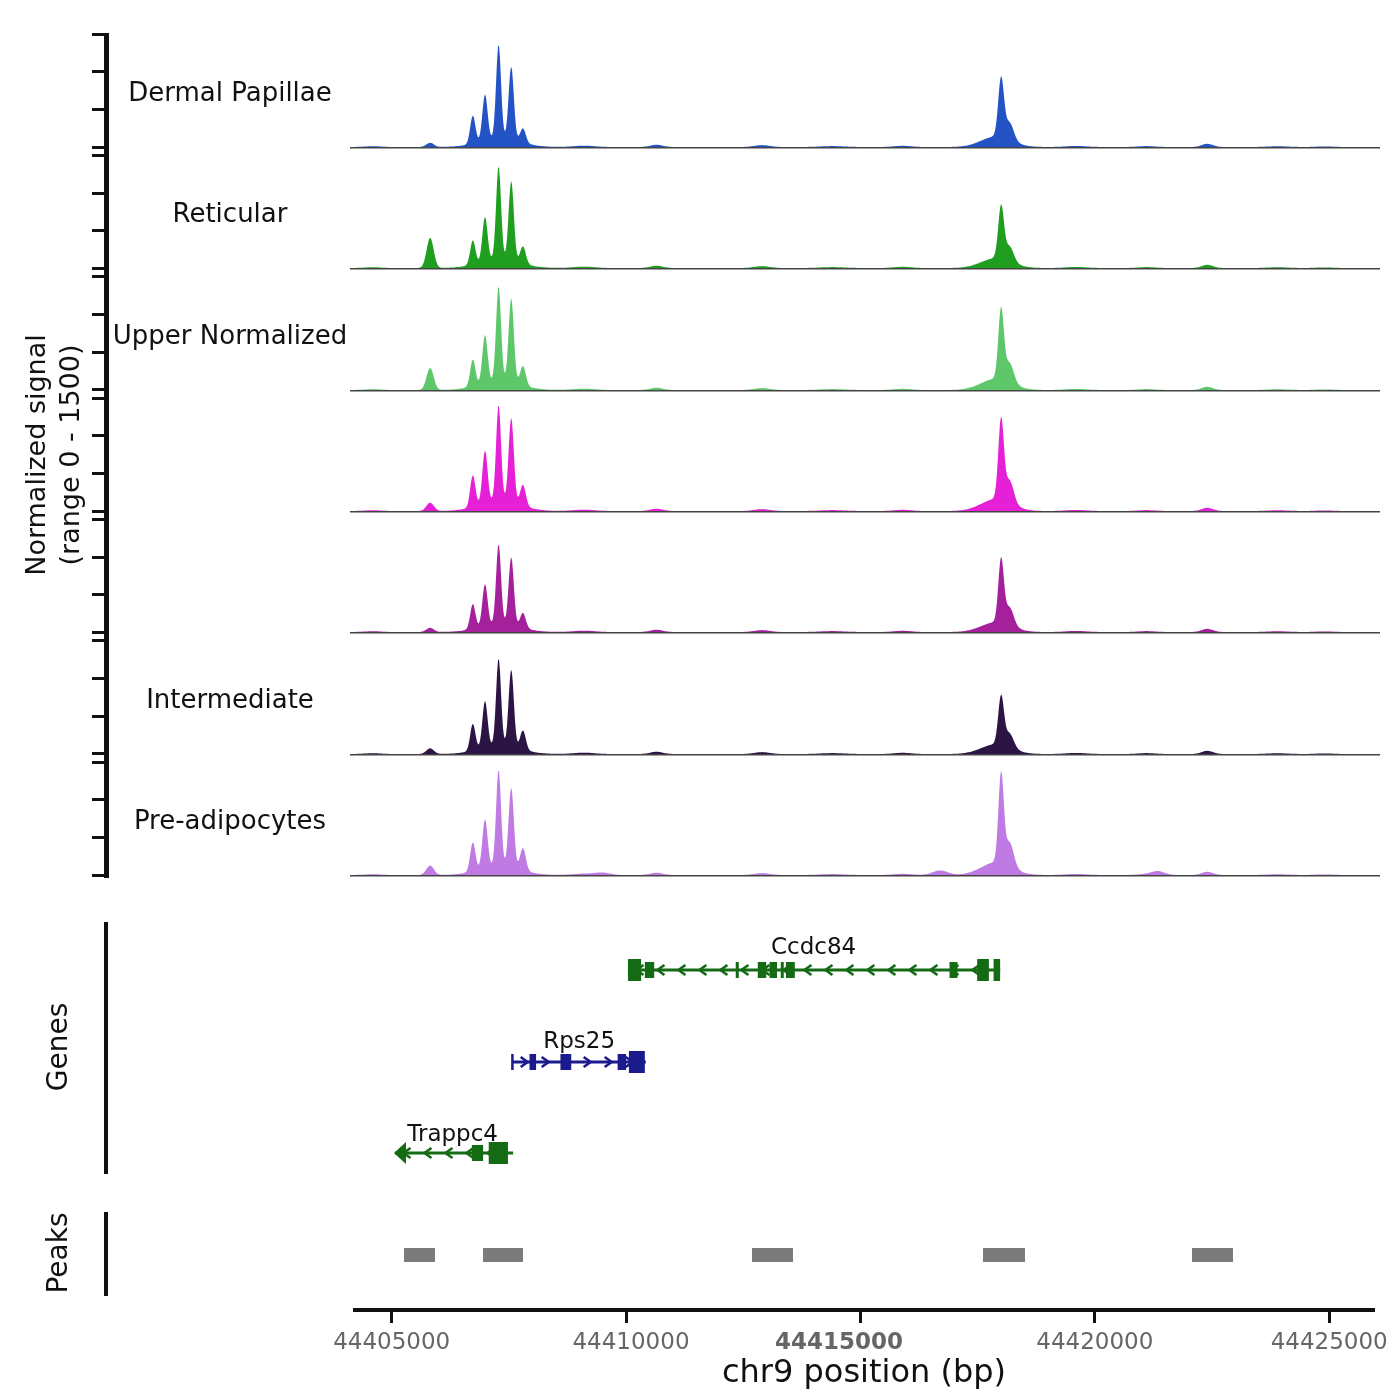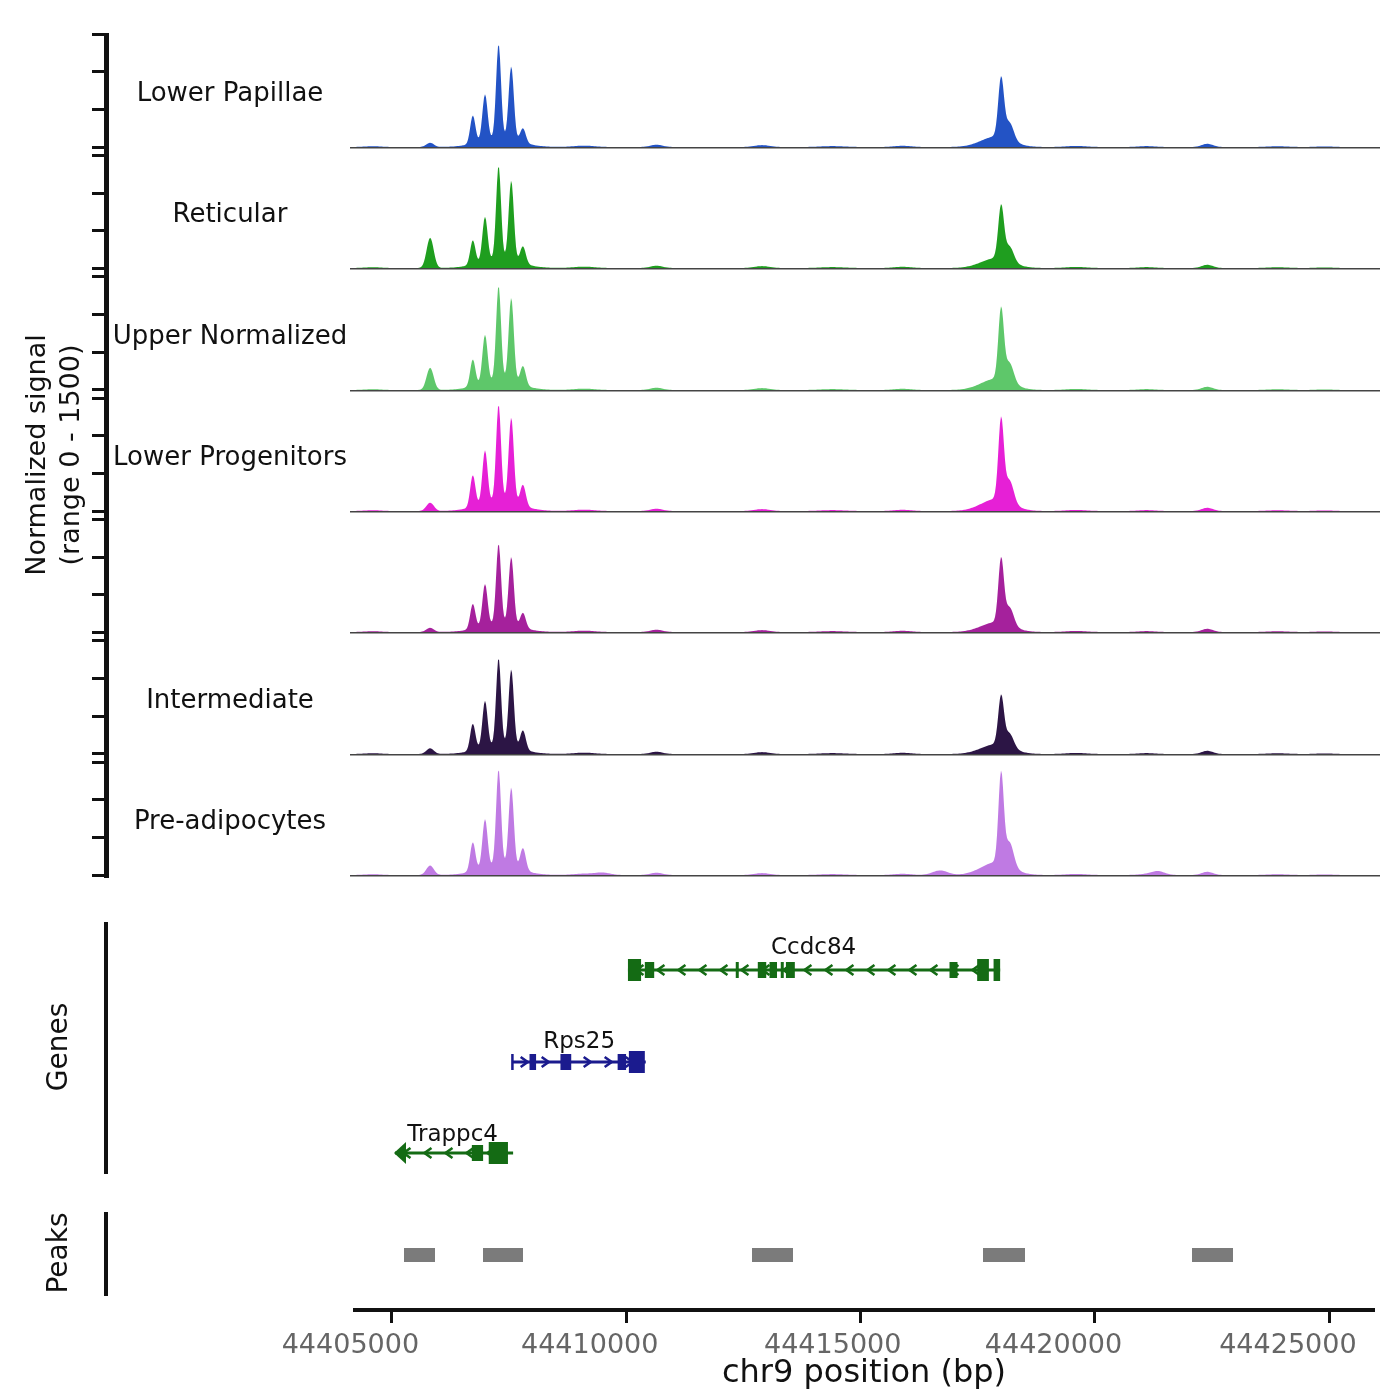--- a/index.html
+++ b/index.html
@@ -17,21 +17,21 @@
   .track-label {
     position:absolute; left:100px; width:260px; text-align:center;
     font-size:26px; color:#111; height:34px; line-height:34px;
   }
   .track-svg { position:absolute; left:350px; width:1030px; height:116px; }
   #genes-svg { position:absolute; left:350px; top:920px; width:1030px; height:260px; }
   .gene-label { position:absolute; transform:translate(-50%,-50%); font-size:23px; color:#111; white-space:nowrap; }
   .peak-bar { position:absolute; top:1248px; height:14px; background:#7b7b7b; }
   .ytick { position:absolute; left:92px; width:13px; height:3px; background:#111; }
   .xtick { position:absolute; top:1312px; width:3px; height:11px; background:#111; }
-  .xtick-label { position:absolute; top:1328px; width:220px; margin-left:-110px; text-align:left; font-size:27px; color:#666; }
+  .xtick-label { position:absolute; top:1328px; width:220px; margin-left:-110px; text-align:center; font-size:23px; color:#666; }
   #x-axis-title { position:absolute; top:1352px; left:864px; transform:translateX(-50%); font-size:32px; color:#111; }
 </style>
 </head>
 <body>
 
 <div id="fig">
 
   <div class="axis-line" style="left:104px; top:33px; width:5px; height:845px;"></div>
   <div id="yticks">
       <div class="ytick" style="top: 145.5px;"></div>
@@ -61,24 +61,23 @@
       <div class="ytick" style="top: 873.5px;"></div>
       <div class="ytick" style="top: 835.8px;"></div>
       <div class="ytick" style="top: 798.1px;"></div>
       <div class="ytick" style="top: 760.5px;"></div>
     </div>
   <div id="signal-ylabel" class="vlabel" style="left:53px; top:455px;">
     <div>Normalized signal</div>
     <div>(range 0 - 1500)</div>
   </div>
 
-  <div class="track-label" style="top:75px">Lower Papillae</div>
+  <div class="track-label" style="top:75px">Dermal Papillae</div>
   <div class="track-label" style="top:196px">Reticular</div>
   <div class="track-label" style="top:318px">Upper Normalized</div>
-  <div class="track-label" style="top:439px">Lower Progenitors</div>
   <div class="track-label" style="top:682px">Intermediate</div>
   <div class="track-label" style="top:803px">Pre-adipocytes</div>
 
   <svg class="track-svg" id="track-0" style="top:33px" viewBox="0 0 1030 116">
       <path d="M0,114 L0,113.98 L1,113.97 L2,113.97 L3,113.95 L4,113.94 L5,113.92 L6,113.90 L7,113.87 L8,113.84 L9,113.81 L10,113.77 L11,113.72 L12,113.68 L13,113.62 L14,113.57 L15,113.52 L16,113.46 L17,113.41 L18,113.37 L19,113.32 L20,113.29 L21,113.27 L22,113.25 L23,113.25 L24,113.25 L25,113.27 L26,113.29 L27,113.33 L28,113.37 L29,113.42 L30,113.47 L31,113.52 L32,113.58 L33,113.63 L34,113.68 L35,113.73 L36,113.77 L37,113.81 L38,113.85 L39,113.88 L40,113.90 L41,113.92 L42,113.94 L43,113.96 L44,113.97 L45,113.98 L46,113.98 L47,113.99 L48,113.99 L49,113.99 L50,114.00 L51,114.00 L52,114.00 L53,114.00 L54,114.00 L55,114.00 L56,114.00 L57,114.00 L58,114.00 L59,114.00 L60,114.00 L61,114.00 L62,114.00 L63,114.00 L64,114.00 L65,114.00 L66,114.00 L67,113.99 L68,113.98 L69,113.95 L70,113.89 L71,113.78 L72,113.60 L73,113.32 L74,112.91 L75,112.37 L76,111.74 L77,111.07 L78,110.47 L79,110.03 L80,109.84 L81,109.94 L82,110.31 L83,110.87 L84,111.53 L85,112.17 L86,112.73 L87,113.17 L88,113.47 L89,113.67 L90,113.78 L91,113.83 L92,113.85 L93,113.84 L94,113.83 L95,113.80 L96,113.78 L97,113.74 L98,113.71 L99,113.66 L100,113.62 L101,113.57 L102,113.51 L103,113.45 L104,113.38 L105,113.30 L106,113.21 L107,113.12 L108,113.02 L109,112.91 L110,112.79 L111,112.67 L112,112.53 L113,112.36 L114,112.14 L115,111.77 L116,111.01 L117,109.46 L118,106.54 L119,101.84 L120,95.57 L121,88.95 L122,84.01 L123,82.57 L124,85.11 L125,90.48 L126,96.60 L127,101.55 L128,104.22 L129,104.09 L130,100.80 L131,94.07 L132,84.32 L133,73.43 L134,64.63 L135,61.16 L136,64.35 L137,72.79 L138,83.23 L139,92.48 L140,98.85 L141,102.00 L142,101.99 L143,98.19 L144,89.03 L145,73.05 L146,51.21 L147,28.61 L148,13.40 L149,12.22 L150,25.59 L151,47.55 L152,69.82 L153,86.53 L154,95.85 L155,98.45 L156,95.20 L157,86.35 L158,72.39 L159,55.70 L160,40.96 L161,33.60 L162,36.70 L163,49.07 L164,65.96 L165,82.00 L166,93.75 L167,100.40 L168,102.81 L169,102.34 L170,100.26 L171,97.71 L172,95.77 L173,95.25 L174,96.48 L175,99.12 L176,102.39 L177,105.51 L178,107.97 L179,109.64 L180,110.66 L181,111.25 L182,111.60 L183,111.85 L184,112.04 L185,112.22 L186,112.38 L187,112.52 L188,112.66 L189,112.79 L190,112.91 L191,113.02 L192,113.12 L193,113.21 L194,113.30 L195,113.37 L196,113.44 L197,113.50 L198,113.56 L199,113.61 L200,113.66 L201,113.70 L202,113.73 L203,113.76 L204,113.78 L205,113.80 L206,113.82 L207,113.83 L208,113.83 L209,113.83 L210,113.83 L211,113.82 L212,113.80 L213,113.78 L214,113.75 L215,113.71 L216,113.67 L217,113.62 L218,113.56 L219,113.50 L220,113.44 L221,113.37 L222,113.29 L223,113.21 L224,113.14 L225,113.06 L226,112.98 L227,112.91 L228,112.84 L229,112.79 L230,112.74 L231,112.70 L232,112.67 L233,112.65 L234,112.64 L235,112.65 L236,112.67 L237,112.70 L238,112.75 L239,112.80 L240,112.86 L241,112.93 L242,113.00 L243,113.08 L244,113.16 L245,113.24 L246,113.32 L247,113.40 L248,113.47 L249,113.54 L250,113.60 L251,113.66 L252,113.71 L253,113.76 L254,113.80 L255,113.83 L256,113.86 L257,113.89 L258,113.91 L259,113.93 L260,113.95 L261,113.96 L262,113.97 L263,113.97 L264,113.98 L265,113.99 L266,113.99 L267,113.99 L268,113.99 L269,114.00 L270,114.00 L271,114.00 L272,114.00 L273,114.00 L274,114.00 L275,114.00 L276,114.00 L277,114.00 L278,114.00 L279,114.00 L280,114.00 L281,114.00 L282,114.00 L283,114.00 L284,114.00 L285,114.00 L286,113.99 L287,113.99 L288,113.98 L289,113.96 L290,113.94 L291,113.91 L292,113.87 L293,113.81 L294,113.73 L295,113.62 L296,113.49 L297,113.34 L298,113.15 L299,112.95 L300,112.73 L301,112.51 L302,112.29 L303,112.09 L304,111.93 L305,111.81 L306,111.75 L307,111.75 L308,111.80 L309,111.92 L310,112.08 L311,112.27 L312,112.49 L313,112.71 L314,112.93 L315,113.14 L316,113.32 L317,113.48 L318,113.61 L319,113.72 L320,113.80 L321,113.86 L322,113.91 L323,113.94 L324,113.96 L325,113.98 L326,113.99 L327,113.99 L328,114.00 L329,114.00 L330,114.00 L331,114.00 L332,114.00 L333,114.00 L334,114.00 L335,114.00 L336,114.00 L337,114.00 L338,114.00 L339,114.00 L340,114.00 L341,114.00 L342,114.00 L343,114.00 L344,114.00 L345,114.00 L346,114.00 L347,114.00 L348,114.00 L349,114.00 L350,114.00 L351,114.00 L352,114.00 L353,114.00 L354,114.00 L355,114.00 L356,114.00 L357,114.00 L358,114.00 L359,114.00 L360,114.00 L361,114.00 L362,114.00 L363,114.00 L364,114.00 L365,114.00 L366,114.00 L367,114.00 L368,114.00 L369,114.00 L370,114.00 L371,114.00 L372,114.00 L373,114.00 L374,114.00 L375,114.00 L376,114.00 L377,114.00 L378,114.00 L379,114.00 L380,114.00 L381,114.00 L382,114.00 L383,114.00 L384,114.00 L385,114.00 L386,114.00 L387,113.99 L388,113.99 L389,113.98 L390,113.97 L391,113.96 L392,113.95 L393,113.92 L394,113.89 L395,113.86 L396,113.81 L397,113.75 L398,113.67 L399,113.58 L400,113.48 L401,113.36 L402,113.23 L403,113.09 L404,112.94 L405,112.78 L406,112.63 L407,112.49 L408,112.37 L409,112.26 L410,112.18 L411,112.13 L412,112.12 L413,112.13 L414,112.18 L415,112.26 L416,112.36 L417,112.49 L418,112.63 L419,112.78 L420,112.93 L421,113.08 L422,113.22 L423,113.36 L424,113.47 L425,113.58 L426,113.67 L427,113.74 L428,113.81 L429,113.86 L430,113.89 L431,113.92 L432,113.95 L433,113.96 L434,113.97 L435,113.98 L436,113.99 L437,113.99 L438,113.99 L439,114.00 L440,114.00 L441,114.00 L442,114.00 L443,114.00 L444,113.99 L445,113.99 L446,113.99 L447,113.99 L448,113.98 L449,113.98 L450,113.97 L451,113.97 L452,113.96 L453,113.95 L454,113.94 L455,113.93 L456,113.91 L457,113.90 L458,113.88 L459,113.86 L460,113.83 L461,113.80 L462,113.77 L463,113.74 L464,113.71 L465,113.67 L466,113.63 L467,113.59 L468,113.55 L469,113.50 L470,113.46 L471,113.41 L472,113.37 L473,113.33 L474,113.28 L475,113.25 L476,113.21 L477,113.18 L478,113.15 L479,113.13 L480,113.11 L481,113.10 L482,113.10 L483,113.10 L484,113.10 L485,113.12 L486,113.14 L487,113.16 L488,113.19 L489,113.22 L490,113.26 L491,113.30 L492,113.34 L493,113.38 L494,113.43 L495,113.47 L496,113.52 L497,113.56 L498,113.60 L499,113.65 L500,113.68 L501,113.72 L502,113.75 L503,113.79 L504,113.81 L505,113.84 L506,113.86 L507,113.88 L508,113.90 L509,113.92 L510,113.93 L511,113.94 L512,113.95 L513,113.96 L514,113.97 L515,113.98 L516,113.98 L517,113.98 L518,113.99 L519,113.99 L520,113.99 L521,113.99 L522,113.99 L523,113.99 L524,113.99 L525,113.99 L526,113.99 L527,113.99 L528,113.98 L529,113.98 L530,113.97 L531,113.95 L532,113.94 L533,113.92 L534,113.89 L535,113.86 L536,113.83 L537,113.78 L538,113.73 L539,113.67 L540,113.61 L541,113.53 L542,113.46 L543,113.37 L544,113.29 L545,113.20 L546,113.12 L547,113.04 L548,112.96 L549,112.90 L550,112.85 L551,112.82 L552,112.80 L553,112.80 L554,112.81 L555,112.84 L556,112.89 L557,112.95 L558,113.02 L559,113.09 L560,113.18 L561,113.26 L562,113.35 L563,113.43 L564,113.51 L565,113.59 L566,113.66 L567,113.72 L568,113.77 L569,113.82 L570,113.85 L571,113.89 L572,113.91 L573,113.93 L574,113.95 L575,113.96 L576,113.97 L577,113.98 L578,113.99 L579,113.99 L580,113.99 L581,114.00 L582,114.00 L583,114.00 L584,114.00 L585,114.00 L586,114.00 L587,114.00 L588,113.99 L589,113.99 L590,113.99 L591,113.99 L592,113.99 L593,113.98 L594,113.98 L595,113.97 L596,113.96 L597,113.95 L598,113.94 L599,113.93 L600,113.91 L601,113.89 L602,113.87 L603,113.84 L604,113.81 L605,113.77 L606,113.72 L607,113.66 L608,113.60 L609,113.53 L610,113.44 L611,113.35 L612,113.24 L613,113.11 L614,112.97 L615,112.82 L616,112.64 L617,112.45 L618,112.24 L619,112.01 L620,111.76 L621,111.48 L622,111.19 L623,110.87 L624,110.54 L625,110.18 L626,109.81 L627,109.43 L628,109.02 L629,108.61 L630,108.19 L631,107.77 L632,107.34 L633,106.92 L634,106.50 L635,106.09 L636,105.70 L637,105.33 L638,104.98 L639,104.66 L640,104.34 L641,104.02 L642,103.57 L643,102.76 L644,101.08 L645,97.75 L646,91.82 L647,82.68 L648,70.77 L649,58.08 L650,47.77 L651,42.94 L652,44.95 L653,52.68 L654,63.13 L655,73.09 L656,80.48 L657,84.89 L658,87.10 L659,88.29 L660,89.42 L661,91.04 L662,93.27 L663,95.98 L664,98.87 L665,101.68 L666,104.20 L667,106.31 L668,107.97 L669,109.23 L670,110.16 L671,110.83 L672,111.33 L673,111.71 L674,112.01 L675,112.27 L676,112.49 L677,112.69 L678,112.86 L679,113.01 L680,113.14 L681,113.26 L682,113.37 L683,113.46 L684,113.55 L685,113.62 L686,113.68 L687,113.73 L688,113.77 L689,113.81 L690,113.84 L691,113.87 L692,113.89 L693,113.91 L694,113.92 L695,113.93 L696,113.94 L697,113.94 L698,113.95 L699,113.94 L700,113.94 L701,113.93 L702,113.92 L703,113.91 L704,113.89 L705,113.86 L706,113.84 L707,113.81 L708,113.77 L709,113.73 L710,113.69 L711,113.64 L712,113.58 L713,113.53 L714,113.47 L715,113.41 L716,113.35 L717,113.28 L718,113.22 L719,113.17 L720,113.11 L721,113.07 L722,113.02 L723,112.99 L724,112.97 L725,112.95 L726,112.95 L727,112.95 L728,112.96 L729,112.99 L730,113.02 L731,113.06 L732,113.11 L733,113.16 L734,113.21 L735,113.27 L736,113.34 L737,113.40 L738,113.46 L739,113.52 L740,113.58 L741,113.63 L742,113.68 L743,113.73 L744,113.77 L745,113.80 L746,113.84 L747,113.87 L748,113.89 L749,113.91 L750,113.93 L751,113.94 L752,113.96 L753,113.97 L754,113.97 L755,113.98 L756,113.98 L757,113.99 L758,113.99 L759,113.99 L760,114.00 L761,114.00 L762,114.00 L763,114.00 L764,114.00 L765,114.00 L766,114.00 L767,114.00 L768,114.00 L769,114.00 L770,113.99 L771,113.99 L772,113.99 L773,113.98 L774,113.97 L775,113.96 L776,113.95 L777,113.94 L778,113.92 L779,113.89 L780,113.86 L781,113.83 L782,113.79 L783,113.74 L784,113.69 L785,113.64 L786,113.58 L787,113.51 L788,113.45 L789,113.38 L790,113.32 L791,113.26 L792,113.21 L793,113.17 L794,113.13 L795,113.11 L796,113.10 L797,113.10 L798,113.11 L799,113.14 L800,113.18 L801,113.22 L802,113.28 L803,113.34 L804,113.40 L805,113.46 L806,113.53 L807,113.59 L808,113.65 L809,113.70 L810,113.75 L811,113.80 L812,113.84 L813,113.87 L814,113.90 L815,113.92 L816,113.94 L817,113.95 L818,113.97 L819,113.98 L820,113.98 L821,113.99 L822,113.99 L823,113.99 L824,114.00 L825,114.00 L826,114.00 L827,114.00 L828,114.00 L829,114.00 L830,114.00 L831,114.00 L832,114.00 L833,114.00 L834,114.00 L835,114.00 L836,114.00 L837,114.00 L838,113.99 L839,113.98 L840,113.97 L841,113.95 L842,113.92 L843,113.88 L844,113.81 L845,113.71 L846,113.58 L847,113.41 L848,113.20 L849,112.94 L850,112.64 L851,112.32 L852,111.98 L853,111.65 L854,111.34 L855,111.10 L856,110.92 L857,110.84 L858,110.86 L859,110.97 L860,111.17 L861,111.44 L862,111.76 L863,112.10 L864,112.44 L865,112.75 L866,113.04 L867,113.28 L868,113.48 L869,113.63 L870,113.75 L871,113.84 L872,113.89 L873,113.93 L874,113.96 L875,113.98 L876,113.99 L877,113.99 L878,114.00 L879,114.00 L880,114.00 L881,114.00 L882,114.00 L883,114.00 L884,114.00 L885,114.00 L886,114.00 L887,114.00 L888,114.00 L889,114.00 L890,114.00 L891,114.00 L892,114.00 L893,114.00 L894,114.00 L895,113.99 L896,113.99 L897,113.99 L898,113.99 L899,113.98 L900,113.98 L901,113.97 L902,113.97 L903,113.96 L904,113.95 L905,113.93 L906,113.92 L907,113.90 L908,113.88 L909,113.85 L910,113.83 L911,113.79 L912,113.76 L913,113.72 L914,113.69 L915,113.64 L916,113.60 L917,113.56 L918,113.51 L919,113.47 L920,113.43 L921,113.39 L922,113.35 L923,113.32 L924,113.29 L925,113.27 L926,113.26 L927,113.25 L928,113.25 L929,113.25 L930,113.27 L931,113.29 L932,113.31 L933,113.34 L934,113.38 L935,113.42 L936,113.46 L937,113.50 L938,113.55 L939,113.59 L940,113.63 L941,113.67 L942,113.71 L943,113.75 L944,113.79 L945,113.82 L946,113.84 L947,113.87 L948,113.89 L949,113.91 L950,113.92 L951,113.93 L952,113.94 L953,113.94 L954,113.94 L955,113.94 L956,113.93 L957,113.92 L958,113.90 L959,113.88 L960,113.86 L961,113.83 L962,113.80 L963,113.76 L964,113.72 L965,113.68 L966,113.64 L967,113.59 L968,113.55 L969,113.51 L970,113.48 L971,113.45 L972,113.42 L973,113.41 L974,113.40 L975,113.40 L976,113.41 L977,113.42 L978,113.45 L979,113.48 L980,113.51 L981,113.55 L982,113.59 L983,113.64 L984,113.68 L985,113.72 L986,113.76 L987,113.80 L988,113.83 L989,113.86 L990,113.89 L991,113.91 L992,113.93 L993,113.95 L994,113.96 L995,113.97 L996,113.98 L997,113.98 L998,113.99 L999,113.99 L1000,113.99 L1001,114.00 L1002,114.00 L1003,114.00 L1004,114.00 L1005,114.00 L1006,114.00 L1007,114.00 L1008,114.00 L1009,114.00 L1010,114.00 L1011,114.00 L1012,114.00 L1013,114.00 L1014,114.00 L1015,114.00 L1016,114.00 L1017,114.00 L1018,114.00 L1019,114.00 L1020,114.00 L1021,114.00 L1022,114.00 L1023,114.00 L1024,114.00 L1025,114.00 L1026,114.00 L1027,114.00 L1028,114.00 L1029,114.00 L1030,114.00 L1030,114 Z" fill="#2353c5" stroke="none"></path>
       <line x1="0" x2="1030" y1="114.7" y2="114.7" stroke="#444444" stroke-width="1.4"></line>
     </svg>
   <svg class="track-svg" id="track-1" style="top:154px" viewBox="0 0 1030 116">
       <path d="M0,114 L0,113.98 L1,113.97 L2,113.97 L3,113.95 L4,113.94 L5,113.92 L6,113.90 L7,113.87 L8,113.84 L9,113.81 L10,113.77 L11,113.72 L12,113.68 L13,113.62 L14,113.57 L15,113.52 L16,113.46 L17,113.41 L18,113.37 L19,113.32 L20,113.29 L21,113.27 L22,113.25 L23,113.25 L24,113.25 L25,113.27 L26,113.29 L27,113.33 L28,113.37 L29,113.42 L30,113.47 L31,113.52 L32,113.58 L33,113.63 L34,113.68 L35,113.73 L36,113.77 L37,113.81 L38,113.85 L39,113.88 L40,113.90 L41,113.92 L42,113.94 L43,113.96 L44,113.97 L45,113.98 L46,113.98 L47,113.99 L48,113.99 L49,113.99 L50,114.00 L51,114.00 L52,114.00 L53,114.00 L54,114.00 L55,114.00 L56,114.00 L57,114.00 L58,114.00 L59,114.00 L60,114.00 L61,114.00 L62,114.00 L63,114.00 L64,114.00 L65,114.00 L66,114.00 L67,113.97 L68,113.92 L69,113.80 L70,113.53 L71,112.97 L72,111.93 L73,110.16 L74,107.43 L75,103.63 L76,98.92 L77,93.75 L78,88.94 L79,85.39 L80,83.87 L81,84.74 L82,87.79 L83,92.34 L84,97.49 L85,102.38 L86,106.45 L87,109.46 L88,111.46 L89,112.66 L90,113.32 L91,113.64 L92,113.77 L93,113.82 L94,113.82 L95,113.80 L96,113.78 L97,113.74 L98,113.71 L99,113.66 L100,113.62 L101,113.57 L102,113.51 L103,113.45 L104,113.38 L105,113.30 L106,113.21 L107,113.12 L108,113.02 L109,112.91 L110,112.79 L111,112.67 L112,112.53 L113,112.36 L114,112.15 L115,111.81 L116,111.13 L117,109.76 L118,107.21 L119,103.12 L120,97.66 L121,91.91 L122,87.60 L123,86.32 L124,88.49 L125,93.10 L126,98.34 L127,102.56 L128,104.75 L129,104.40 L130,101.11 L131,94.55 L132,85.10 L133,74.55 L134,66.03 L135,62.67 L136,65.75 L137,73.90 L138,83.99 L139,92.93 L140,99.08 L141,102.11 L142,102.05 L143,98.26 L144,89.16 L145,73.31 L146,51.64 L147,29.22 L148,14.14 L149,12.96 L150,26.22 L151,48.01 L152,70.09 L153,86.63 L154,95.78 L155,98.11 L156,94.34 L157,84.59 L158,69.30 L159,51.04 L160,34.91 L161,26.84 L162,30.22 L163,43.71 L164,62.14 L165,79.61 L166,92.38 L167,99.53 L168,101.96 L169,101.15 L170,98.50 L171,95.33 L172,92.93 L173,92.24 L174,93.67 L175,96.80 L176,100.72 L177,104.45 L178,107.37 L179,109.34 L180,110.53 L181,111.20 L182,111.59 L183,111.84 L184,112.04 L185,112.22 L186,112.38 L187,112.52 L188,112.66 L189,112.79 L190,112.91 L191,113.02 L192,113.12 L193,113.21 L194,113.30 L195,113.37 L196,113.44 L197,113.50 L198,113.56 L199,113.61 L200,113.66 L201,113.70 L202,113.73 L203,113.76 L204,113.78 L205,113.80 L206,113.82 L207,113.83 L208,113.83 L209,113.83 L210,113.83 L211,113.82 L212,113.80 L213,113.78 L214,113.75 L215,113.71 L216,113.67 L217,113.62 L218,113.56 L219,113.50 L220,113.44 L221,113.37 L222,113.29 L223,113.21 L224,113.14 L225,113.06 L226,112.98 L227,112.91 L228,112.84 L229,112.79 L230,112.74 L231,112.70 L232,112.67 L233,112.65 L234,112.64 L235,112.65 L236,112.67 L237,112.70 L238,112.75 L239,112.80 L240,112.86 L241,112.93 L242,113.00 L243,113.08 L244,113.16 L245,113.24 L246,113.32 L247,113.40 L248,113.47 L249,113.54 L250,113.60 L251,113.66 L252,113.71 L253,113.76 L254,113.80 L255,113.83 L256,113.86 L257,113.89 L258,113.91 L259,113.93 L260,113.95 L261,113.96 L262,113.97 L263,113.97 L264,113.98 L265,113.99 L266,113.99 L267,113.99 L268,113.99 L269,114.00 L270,114.00 L271,114.00 L272,114.00 L273,114.00 L274,114.00 L275,114.00 L276,114.00 L277,114.00 L278,114.00 L279,114.00 L280,114.00 L281,114.00 L282,114.00 L283,114.00 L284,114.00 L285,114.00 L286,113.99 L287,113.99 L288,113.98 L289,113.96 L290,113.94 L291,113.91 L292,113.87 L293,113.81 L294,113.73 L295,113.62 L296,113.49 L297,113.34 L298,113.15 L299,112.95 L300,112.73 L301,112.51 L302,112.29 L303,112.09 L304,111.93 L305,111.81 L306,111.75 L307,111.75 L308,111.80 L309,111.92 L310,112.08 L311,112.27 L312,112.49 L313,112.71 L314,112.93 L315,113.14 L316,113.32 L317,113.48 L318,113.61 L319,113.72 L320,113.80 L321,113.86 L322,113.91 L323,113.94 L324,113.96 L325,113.98 L326,113.99 L327,113.99 L328,114.00 L329,114.00 L330,114.00 L331,114.00 L332,114.00 L333,114.00 L334,114.00 L335,114.00 L336,114.00 L337,114.00 L338,114.00 L339,114.00 L340,114.00 L341,114.00 L342,114.00 L343,114.00 L344,114.00 L345,114.00 L346,114.00 L347,114.00 L348,114.00 L349,114.00 L350,114.00 L351,114.00 L352,114.00 L353,114.00 L354,114.00 L355,114.00 L356,114.00 L357,114.00 L358,114.00 L359,114.00 L360,114.00 L361,114.00 L362,114.00 L363,114.00 L364,114.00 L365,114.00 L366,114.00 L367,114.00 L368,114.00 L369,114.00 L370,114.00 L371,114.00 L372,114.00 L373,114.00 L374,114.00 L375,114.00 L376,114.00 L377,114.00 L378,114.00 L379,114.00 L380,114.00 L381,114.00 L382,114.00 L383,114.00 L384,114.00 L385,114.00 L386,114.00 L387,113.99 L388,113.99 L389,113.98 L390,113.97 L391,113.96 L392,113.95 L393,113.92 L394,113.89 L395,113.86 L396,113.81 L397,113.75 L398,113.67 L399,113.58 L400,113.48 L401,113.36 L402,113.23 L403,113.09 L404,112.94 L405,112.78 L406,112.63 L407,112.49 L408,112.37 L409,112.26 L410,112.18 L411,112.13 L412,112.12 L413,112.13 L414,112.18 L415,112.26 L416,112.36 L417,112.49 L418,112.63 L419,112.78 L420,112.93 L421,113.08 L422,113.22 L423,113.36 L424,113.47 L425,113.58 L426,113.67 L427,113.74 L428,113.81 L429,113.86 L430,113.89 L431,113.92 L432,113.95 L433,113.96 L434,113.97 L435,113.98 L436,113.99 L437,113.99 L438,113.99 L439,114.00 L440,114.00 L441,114.00 L442,114.00 L443,114.00 L444,113.99 L445,113.99 L446,113.99 L447,113.99 L448,113.98 L449,113.98 L450,113.97 L451,113.97 L452,113.96 L453,113.95 L454,113.94 L455,113.93 L456,113.91 L457,113.90 L458,113.88 L459,113.86 L460,113.83 L461,113.80 L462,113.77 L463,113.74 L464,113.71 L465,113.67 L466,113.63 L467,113.59 L468,113.55 L469,113.50 L470,113.46 L471,113.41 L472,113.37 L473,113.33 L474,113.28 L475,113.25 L476,113.21 L477,113.18 L478,113.15 L479,113.13 L480,113.11 L481,113.10 L482,113.10 L483,113.10 L484,113.10 L485,113.12 L486,113.14 L487,113.16 L488,113.19 L489,113.22 L490,113.26 L491,113.30 L492,113.34 L493,113.38 L494,113.43 L495,113.47 L496,113.52 L497,113.56 L498,113.60 L499,113.65 L500,113.68 L501,113.72 L502,113.75 L503,113.79 L504,113.81 L505,113.84 L506,113.86 L507,113.88 L508,113.90 L509,113.92 L510,113.93 L511,113.94 L512,113.95 L513,113.96 L514,113.97 L515,113.98 L516,113.98 L517,113.98 L518,113.99 L519,113.99 L520,113.99 L521,113.99 L522,113.99 L523,113.99 L524,113.99 L525,113.99 L526,113.99 L527,113.99 L528,113.98 L529,113.98 L530,113.97 L531,113.95 L532,113.94 L533,113.92 L534,113.89 L535,113.86 L536,113.83 L537,113.78 L538,113.73 L539,113.67 L540,113.61 L541,113.53 L542,113.46 L543,113.37 L544,113.29 L545,113.20 L546,113.12 L547,113.04 L548,112.96 L549,112.90 L550,112.85 L551,112.82 L552,112.80 L553,112.80 L554,112.81 L555,112.84 L556,112.89 L557,112.95 L558,113.02 L559,113.09 L560,113.18 L561,113.26 L562,113.35 L563,113.43 L564,113.51 L565,113.59 L566,113.66 L567,113.72 L568,113.77 L569,113.82 L570,113.85 L571,113.89 L572,113.91 L573,113.93 L574,113.95 L575,113.96 L576,113.97 L577,113.98 L578,113.99 L579,113.99 L580,113.99 L581,114.00 L582,114.00 L583,114.00 L584,114.00 L585,114.00 L586,114.00 L587,114.00 L588,113.99 L589,113.99 L590,113.99 L591,113.99 L592,113.99 L593,113.98 L594,113.98 L595,113.97 L596,113.97 L597,113.96 L598,113.95 L599,113.93 L600,113.92 L601,113.90 L602,113.88 L603,113.85 L604,113.82 L605,113.78 L606,113.74 L607,113.69 L608,113.63 L609,113.56 L610,113.48 L611,113.39 L612,113.29 L613,113.18 L614,113.05 L615,112.90 L616,112.74 L617,112.56 L618,112.37 L619,112.15 L620,111.92 L621,111.66 L622,111.39 L623,111.10 L624,110.78 L625,110.46 L626,110.11 L627,109.75 L628,109.38 L629,109.00 L630,108.61 L631,108.21 L632,107.82 L633,107.42 L634,107.04 L635,106.66 L636,106.29 L637,105.95 L638,105.62 L639,105.33 L640,105.03 L641,104.73 L642,104.33 L643,103.59 L644,102.08 L645,99.09 L646,93.77 L647,85.57 L648,74.89 L649,63.51 L650,54.28 L651,49.98 L652,51.83 L653,58.82 L654,68.27 L655,77.28 L656,83.99 L657,88.02 L658,90.07 L659,91.17 L660,92.20 L661,93.64 L662,95.61 L663,97.99 L664,100.53 L665,103.00 L666,105.22 L667,107.07 L668,108.54 L669,109.65 L670,110.48 L671,111.08 L672,111.53 L673,111.88 L674,112.16 L675,112.39 L676,112.60 L677,112.78 L678,112.94 L679,113.08 L680,113.20 L681,113.32 L682,113.42 L683,113.50 L684,113.58 L685,113.64 L686,113.70 L687,113.75 L688,113.79 L689,113.83 L690,113.85 L691,113.88 L692,113.90 L693,113.92 L694,113.93 L695,113.94 L696,113.94 L697,113.95 L698,113.95 L699,113.95 L700,113.94 L701,113.93 L702,113.92 L703,113.91 L704,113.89 L705,113.86 L706,113.84 L707,113.81 L708,113.77 L709,113.73 L710,113.69 L711,113.64 L712,113.58 L713,113.53 L714,113.47 L715,113.41 L716,113.35 L717,113.28 L718,113.22 L719,113.17 L720,113.11 L721,113.07 L722,113.02 L723,112.99 L724,112.97 L725,112.95 L726,112.95 L727,112.95 L728,112.96 L729,112.99 L730,113.02 L731,113.06 L732,113.11 L733,113.16 L734,113.21 L735,113.27 L736,113.34 L737,113.40 L738,113.46 L739,113.52 L740,113.58 L741,113.63 L742,113.68 L743,113.73 L744,113.77 L745,113.80 L746,113.84 L747,113.87 L748,113.89 L749,113.91 L750,113.93 L751,113.94 L752,113.96 L753,113.97 L754,113.97 L755,113.98 L756,113.98 L757,113.99 L758,113.99 L759,113.99 L760,114.00 L761,114.00 L762,114.00 L763,114.00 L764,114.00 L765,114.00 L766,114.00 L767,114.00 L768,114.00 L769,114.00 L770,113.99 L771,113.99 L772,113.99 L773,113.98 L774,113.97 L775,113.96 L776,113.95 L777,113.94 L778,113.92 L779,113.89 L780,113.86 L781,113.83 L782,113.79 L783,113.74 L784,113.69 L785,113.64 L786,113.58 L787,113.51 L788,113.45 L789,113.38 L790,113.32 L791,113.26 L792,113.21 L793,113.17 L794,113.13 L795,113.11 L796,113.10 L797,113.10 L798,113.11 L799,113.14 L800,113.18 L801,113.22 L802,113.28 L803,113.34 L804,113.40 L805,113.46 L806,113.53 L807,113.59 L808,113.65 L809,113.70 L810,113.75 L811,113.80 L812,113.84 L813,113.87 L814,113.90 L815,113.92 L816,113.94 L817,113.95 L818,113.97 L819,113.98 L820,113.98 L821,113.99 L822,113.99 L823,113.99 L824,114.00 L825,114.00 L826,114.00 L827,114.00 L828,114.00 L829,114.00 L830,114.00 L831,114.00 L832,114.00 L833,114.00 L834,114.00 L835,114.00 L836,114.00 L837,114.00 L838,113.99 L839,113.98 L840,113.97 L841,113.95 L842,113.92 L843,113.88 L844,113.81 L845,113.71 L846,113.58 L847,113.41 L848,113.20 L849,112.94 L850,112.64 L851,112.32 L852,111.98 L853,111.65 L854,111.34 L855,111.10 L856,110.92 L857,110.84 L858,110.86 L859,110.97 L860,111.17 L861,111.44 L862,111.76 L863,112.10 L864,112.44 L865,112.75 L866,113.04 L867,113.28 L868,113.48 L869,113.63 L870,113.75 L871,113.84 L872,113.89 L873,113.93 L874,113.96 L875,113.98 L876,113.99 L877,113.99 L878,114.00 L879,114.00 L880,114.00 L881,114.00 L882,114.00 L883,114.00 L884,114.00 L885,114.00 L886,114.00 L887,114.00 L888,114.00 L889,114.00 L890,114.00 L891,114.00 L892,114.00 L893,114.00 L894,114.00 L895,113.99 L896,113.99 L897,113.99 L898,113.99 L899,113.98 L900,113.98 L901,113.97 L902,113.97 L903,113.96 L904,113.95 L905,113.93 L906,113.92 L907,113.90 L908,113.88 L909,113.85 L910,113.83 L911,113.79 L912,113.76 L913,113.72 L914,113.69 L915,113.64 L916,113.60 L917,113.56 L918,113.51 L919,113.47 L920,113.43 L921,113.39 L922,113.35 L923,113.32 L924,113.29 L925,113.27 L926,113.26 L927,113.25 L928,113.25 L929,113.25 L930,113.27 L931,113.29 L932,113.31 L933,113.34 L934,113.38 L935,113.42 L936,113.46 L937,113.50 L938,113.55 L939,113.59 L940,113.63 L941,113.67 L942,113.71 L943,113.75 L944,113.79 L945,113.82 L946,113.84 L947,113.87 L948,113.89 L949,113.91 L950,113.92 L951,113.93 L952,113.94 L953,113.94 L954,113.94 L955,113.94 L956,113.93 L957,113.92 L958,113.90 L959,113.88 L960,113.86 L961,113.83 L962,113.80 L963,113.76 L964,113.72 L965,113.68 L966,113.64 L967,113.59 L968,113.55 L969,113.51 L970,113.48 L971,113.45 L972,113.42 L973,113.41 L974,113.40 L975,113.40 L976,113.41 L977,113.42 L978,113.45 L979,113.48 L980,113.51 L981,113.55 L982,113.59 L983,113.64 L984,113.68 L985,113.72 L986,113.76 L987,113.80 L988,113.83 L989,113.86 L990,113.89 L991,113.91 L992,113.93 L993,113.95 L994,113.96 L995,113.97 L996,113.98 L997,113.98 L998,113.99 L999,113.99 L1000,113.99 L1001,114.00 L1002,114.00 L1003,114.00 L1004,114.00 L1005,114.00 L1006,114.00 L1007,114.00 L1008,114.00 L1009,114.00 L1010,114.00 L1011,114.00 L1012,114.00 L1013,114.00 L1014,114.00 L1015,114.00 L1016,114.00 L1017,114.00 L1018,114.00 L1019,114.00 L1020,114.00 L1021,114.00 L1022,114.00 L1023,114.00 L1024,114.00 L1025,114.00 L1026,114.00 L1027,114.00 L1028,114.00 L1029,114.00 L1030,114.00 L1030,114 Z" fill="#1f9e1f" stroke="none"></path>
       <line x1="0" x2="1030" y1="114.7" y2="114.7" stroke="#444444" stroke-width="1.4"></line>
@@ -179,21 +178,21 @@
       <div class="peak-bar" style="left: 1192px; width: 40.8px;"></div>
     </div>
 
   <div class="axis-line" style="left:353px; top:1308px; width:1022px; height:4px;"></div>
   <div id="xticks">
       <div class="xtick" style="left: 390.2px;"></div>
       <div class="xtick-label" style="left: 391.7px;">44405000</div>
       <div class="xtick" style="left: 624.6px;"></div>
       <div class="xtick-label" style="left: 631px;">44410000</div>
       <div class="xtick" style="left: 859px;"></div>
-      <div class="xtick-label" style="left: 874px;">44415000</div>
+      <div class="xtick-label" style="left: 839px; font-weight: bold;">44415000</div>
       <div class="xtick" style="left: 1093.3px;"></div>
       <div class="xtick-label" style="left: 1094.8px;">44420000</div>
       <div class="xtick" style="left: 1327.7px;"></div>
       <div class="xtick-label" style="left: 1329.2px;">44425000</div>
     </div>
   <div id="x-axis-title">chr9 position (bp)</div>
 
 </div>
 
 </body></html>

